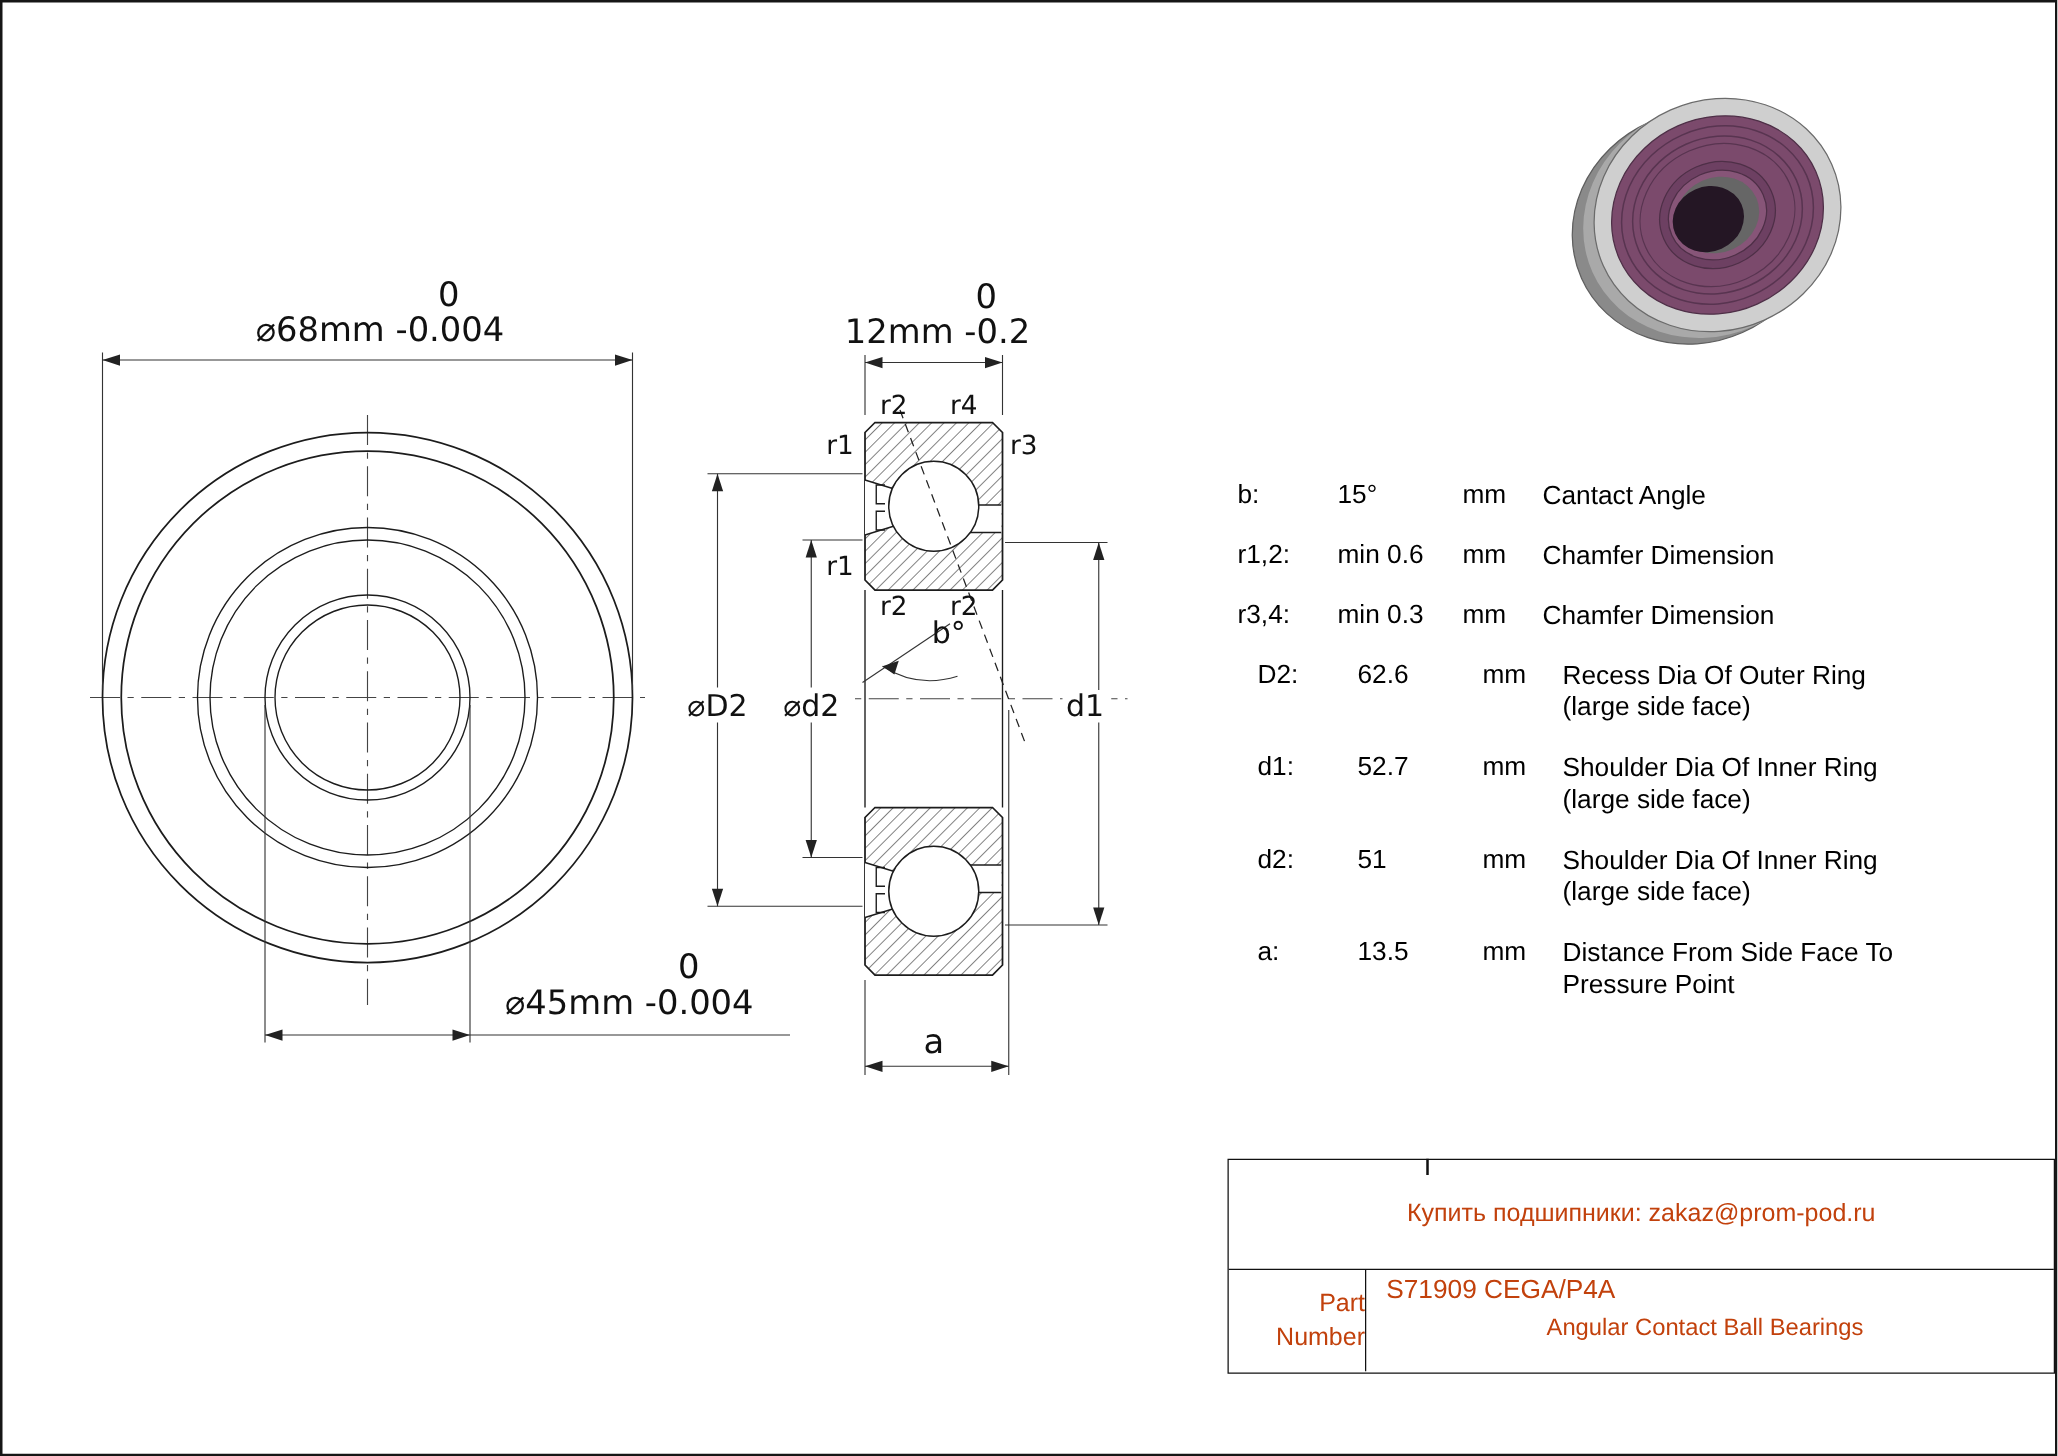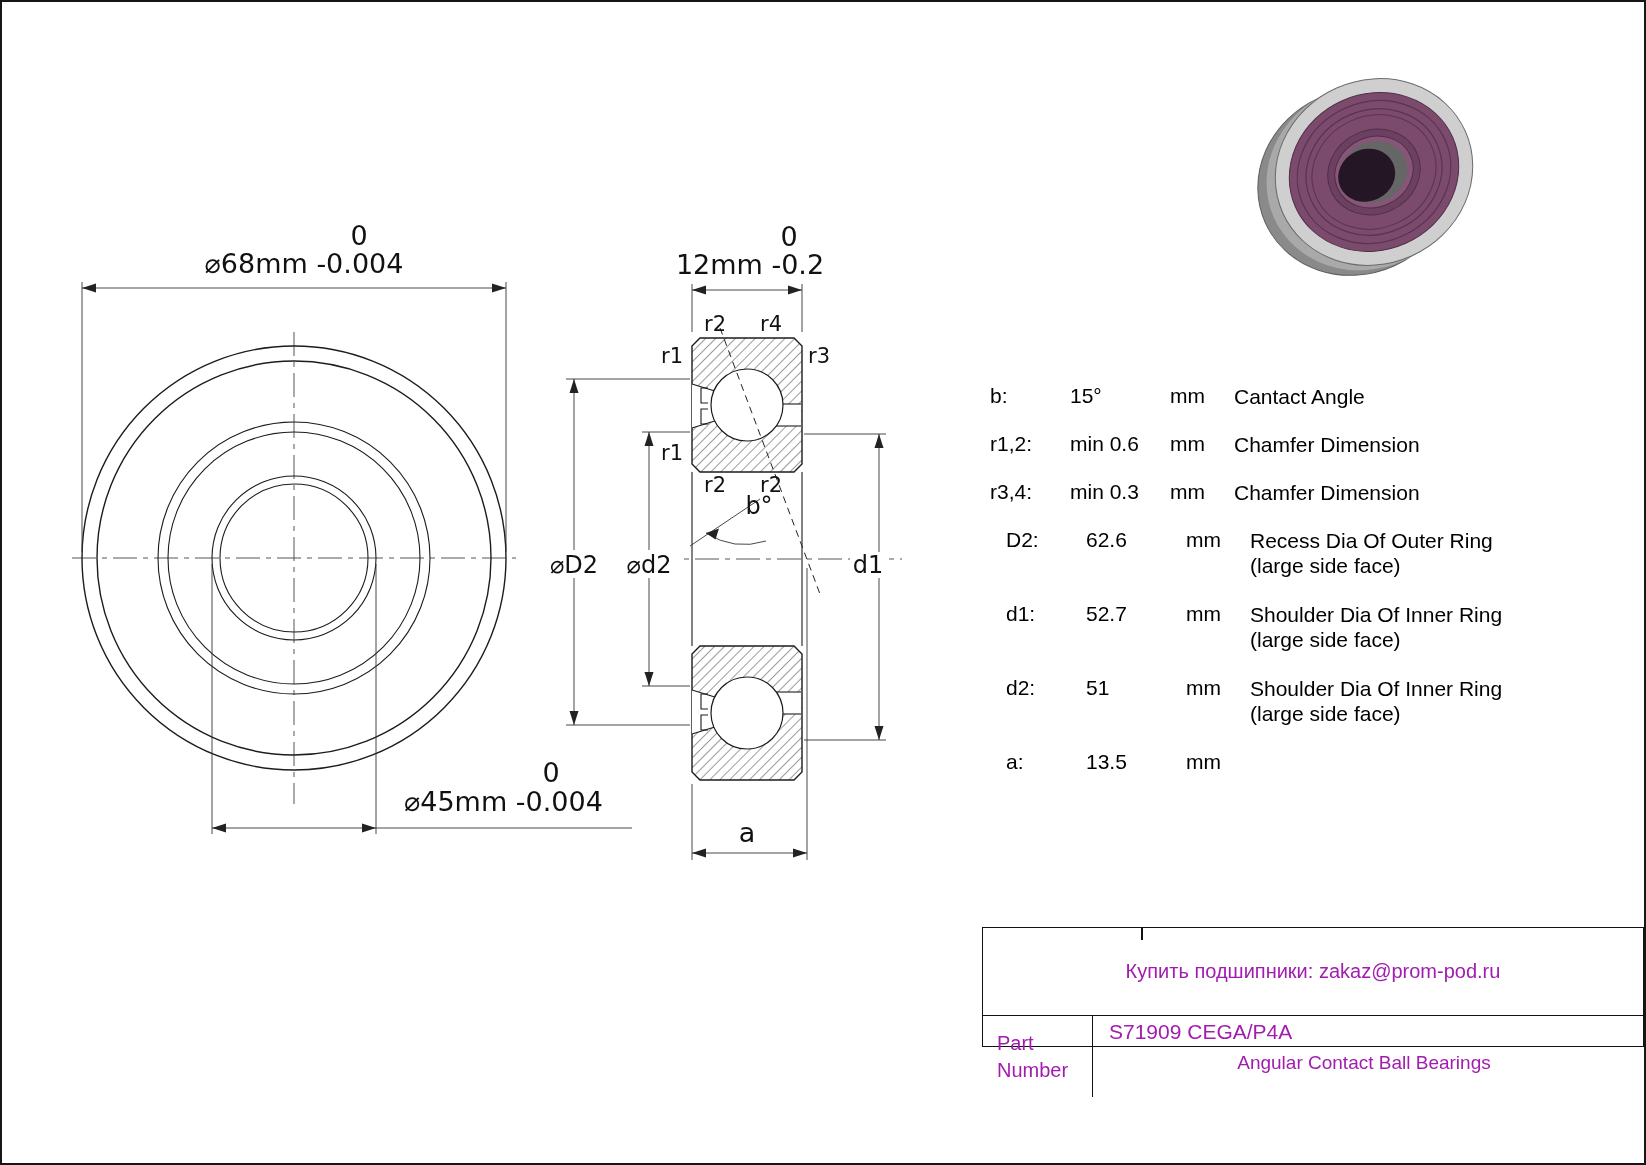--- a/index.html
+++ b/index.html
@@ -20,28 +20,28 @@
   .rlab{font:21px "DejaVu Sans",sans-serif;fill:#111;}
   
   .spec-table{position:absolute;left:980px;top:382px;width:620px;color:#000;
               font-size:21px;line-height:24px;}
   .spec-row{display:grid;grid-template-columns:88px 100px 64px auto;
             align-items:start;height:48px;}
   .spec-row.tall{height:74px;margin-left:16px;}
   .sp-param{padding-left:8px;}
   .sp-desc div{line-height:25px;}
   
-  .title-block{position:absolute;left:980px;top:925px;width:662px;height:120px;
-               border:1.5px solid #111;box-sizing:border-box;color:#a21caf;}
+  .title-block{position:absolute;left:980px;top:925px;width:662px;height:172px;
+               border:1.5px solid #111;box-sizing:border-box;color:#c2410c;}
   .tb-top{height:88px;box-sizing:border-box;border-bottom:1.5px solid #111;
           display:flex;align-items:center;justify-content:center;font-size:20px;}
   .tb-bottom{display:flex;height:81px;}
   .tb-part-label{width:110px;box-sizing:border-box;border-right:1.5px solid #111;
                  display:flex;flex-direction:column;justify-content:center;
-                 padding-left:14px;font-size:20px;line-height:27px;}
+                 padding-left:14px;font-size:20px;line-height:27px;align-items:flex-end;}
   .tb-part-info{flex:1;display:flex;flex-direction:column;justify-content:flex-start;
                 padding-left:16px;font-size:21px;line-height:31px;}
   .tb-part-type{font-size:19px;text-align:center;padding-right:24px;}
   .tb-tick{position:absolute;left:158px;top:-1px;width:2px;height:13px;background:#111;}
 </style>
 </head>
 <body>
 
 <div class="page">
 
@@ -230,20 +230,24 @@
       <div class="sp-unit">mm</div>
       <div class="sp-desc">
         <div>Shoulder Dia Of Inner Ring</div>
         <div>(large side face)</div>
       </div>
     </div>
     <div class="spec-row tall">
       <div class="sp-param">a:</div>
       <div class="sp-value">13.5</div>
       <div class="sp-unit">mm</div>
+      <div class="sp-desc">
+        <div>Distance From Side Face To</div>
+        <div>Pressure Point</div>
+      </div>
     </div>
   </div>
 
   <div class="title-block">
     <div class="tb-tick"></div>
     <div class="tb-top">
       <span>Купить подшипники: zakaz@prom-pod.ru</span>
     </div>
     <div class="tb-bottom">
       <div class="tb-part-label">

